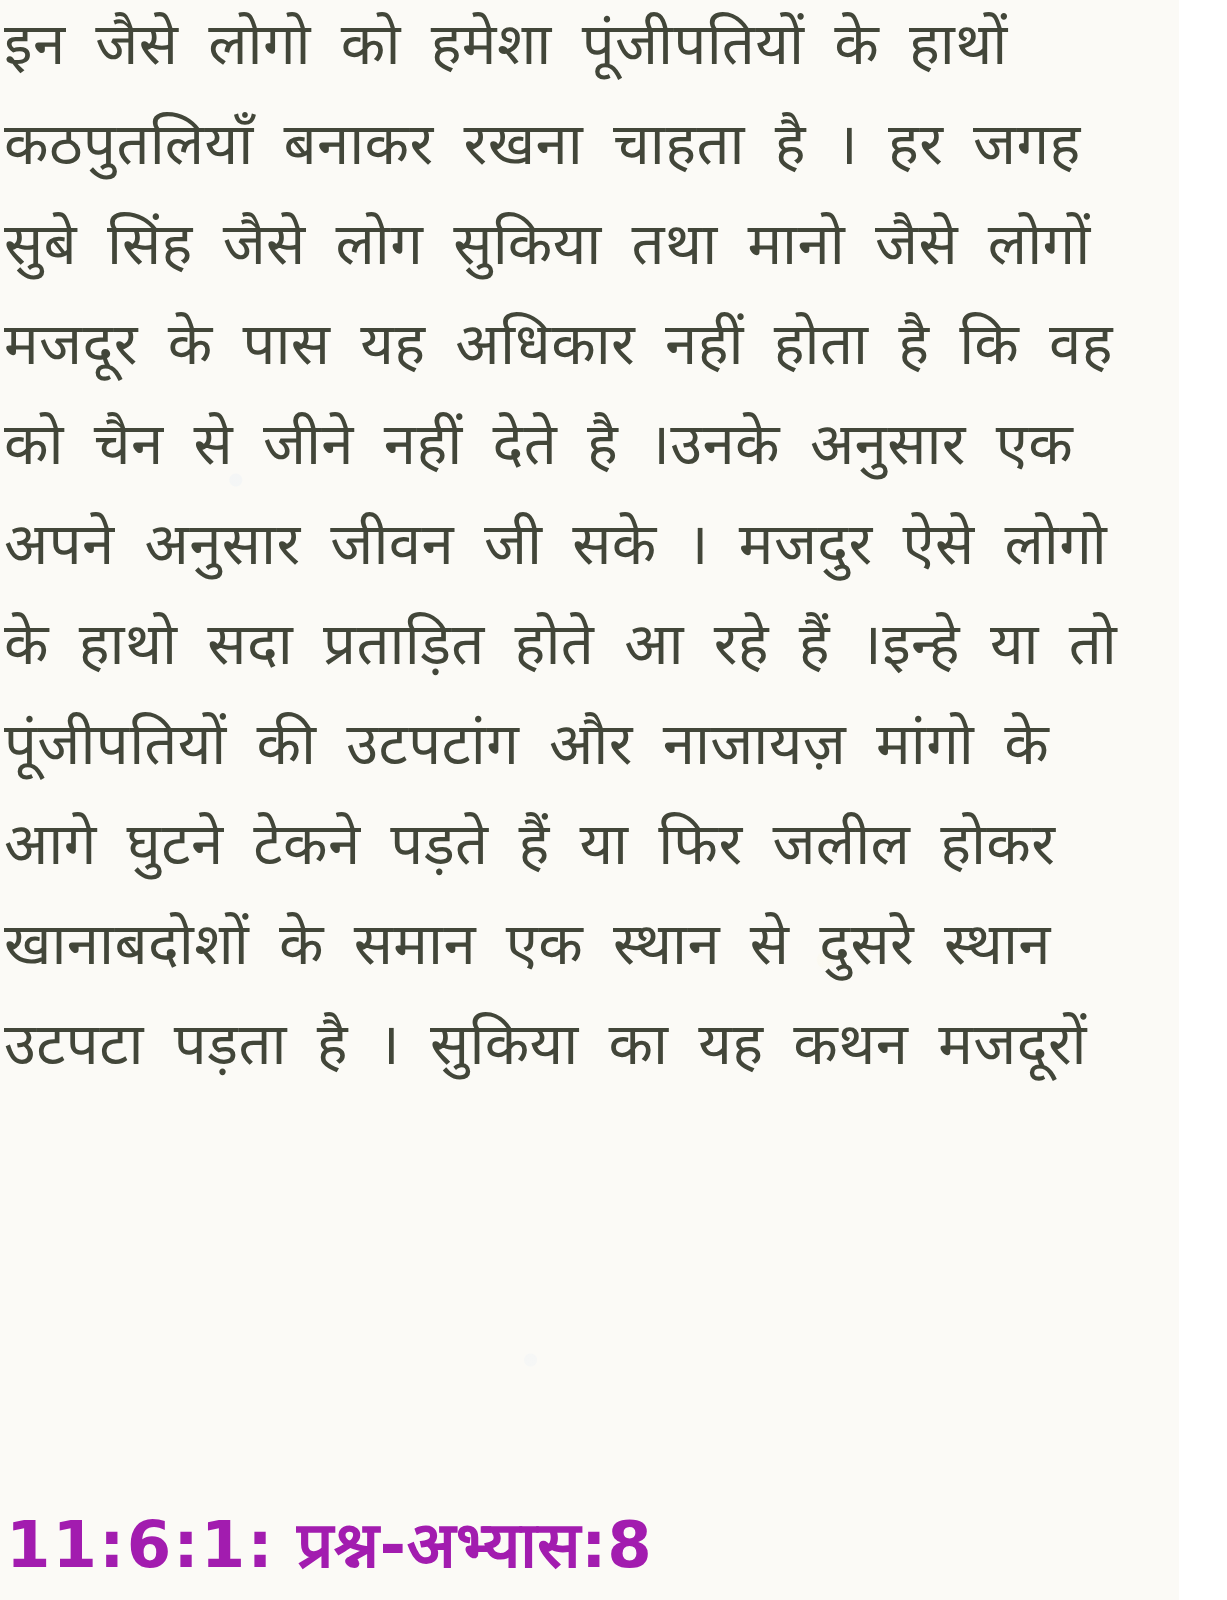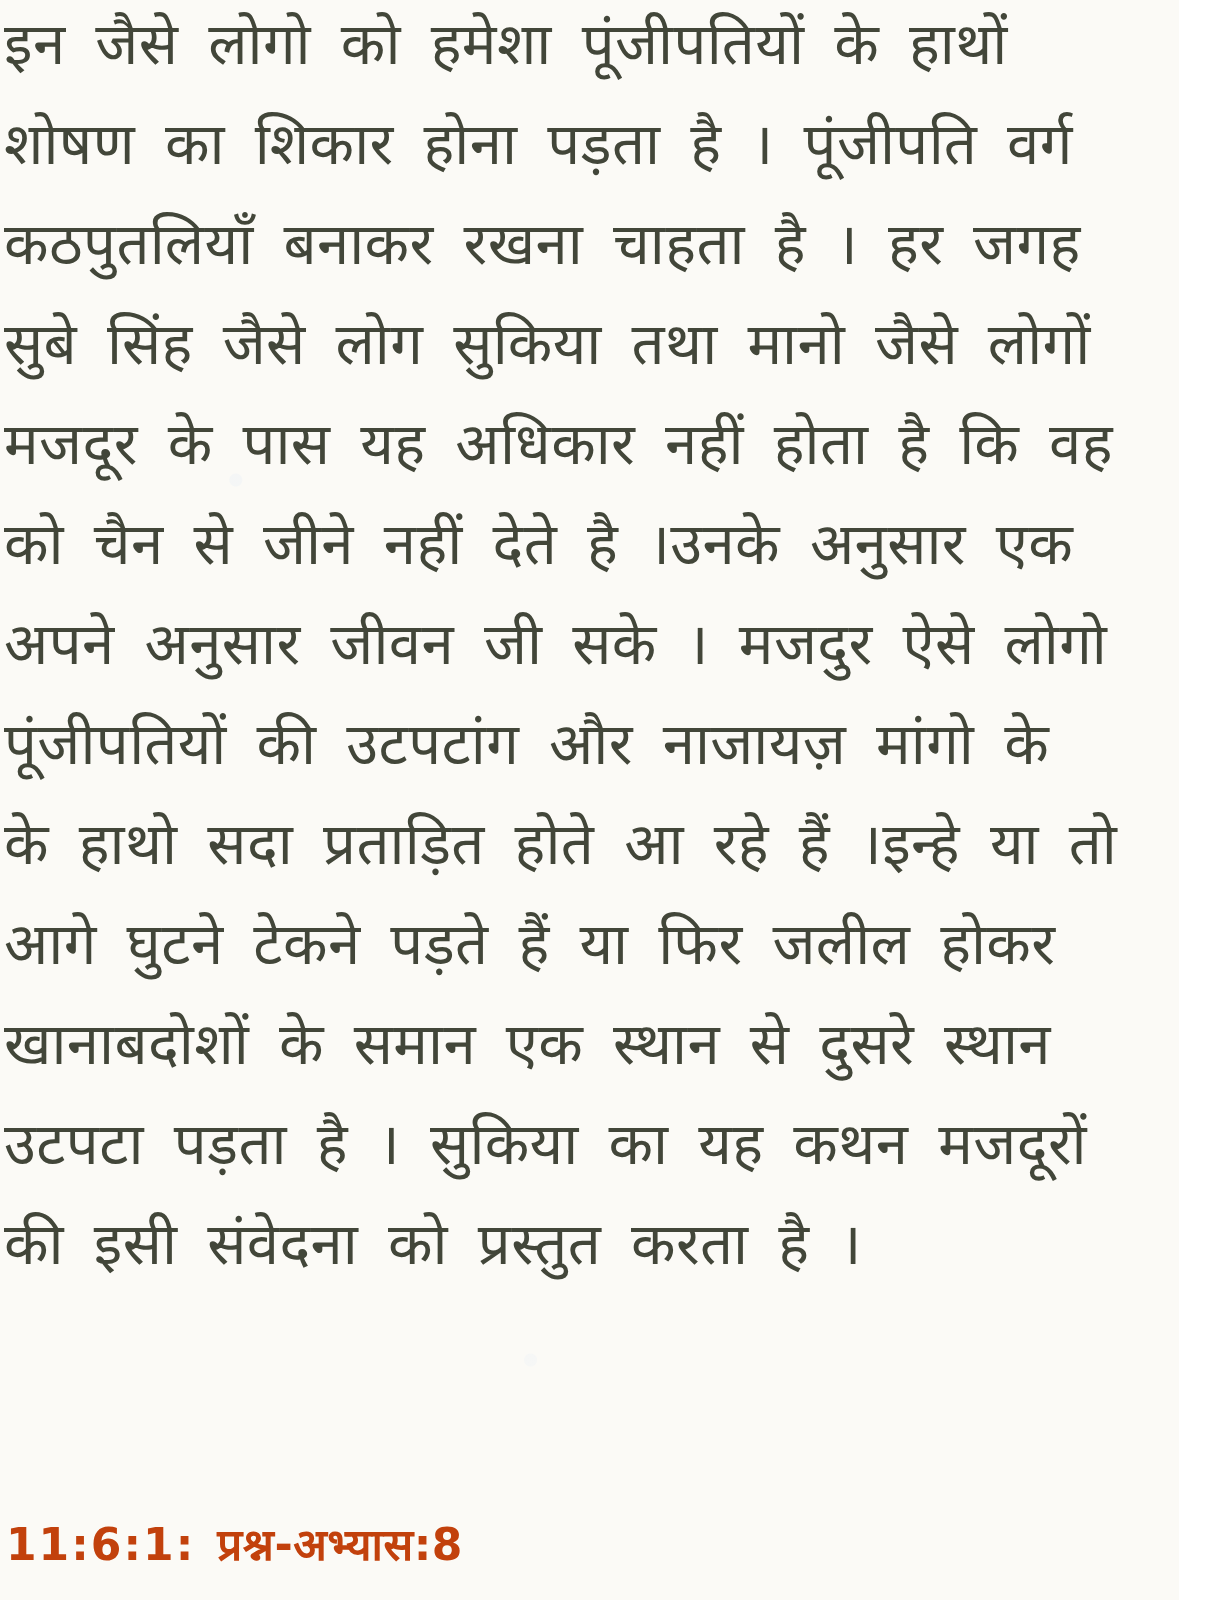--- a/index.html
+++ b/index.html
@@ -37,47 +37,45 @@
     line-height: 100px;
     white-space: nowrap;
     word-spacing: 11px;
     letter-spacing: 0.4px;
   }
   .footer {
     position: absolute;
     left: 6px;
     top: 1495px;
     font-weight: bold;
-    color: #c2410c;
-    font-size: 44px;
+    color: #a21caf;
+    font-size: 64px;
     line-height: 100px;
     white-space: nowrap;
     letter-spacing: 0.5px;
   }
   .footer .footer-index {
     margin-right: 22px;
     letter-spacing: 2px;
   }
 </style>
 </head>
 <body>
 
 <div class="page">
   <div class="text-block">
     <div class="line">इन जैसे लोगो को हमेशा पूंजीपतियों के हाथों</div>
-    <div class="line">शोषण का शिकार होना पड़ता है । पूंजीपति वर्ग</div>
     <div class="line">कठपुतलियाँ बनाकर रखना चाहता है । हर जगह</div>
     <div class="line">सुबे सिंह जैसे लोग सुकिया तथा मानो जैसे लोगों</div>
     <div class="line">मजदूर के पास यह अधिकार नहीं होता है कि वह</div>
     <div class="line">को चैन से जीने नहीं देते है ।उनके अनुसार एक</div>
     <div class="line">अपने अनुसार जीवन जी सके । मजदुर ऐसे लोगो</div>
+    <div class="line">के हाथो सदा प्रताड़ित होते आ रहे हैं ।इन्हे या तो</div>
     <div class="line">पूंजीपतियों की उटपटांग और नाजायज़ मांगो के</div>
-    <div class="line">के हाथो सदा प्रताड़ित होते आ रहे हैं ।इन्हे या तो</div>
     <div class="line">आगे घुटने टेकने पड़ते हैं या फिर जलील होकर</div>
     <div class="line">खानाबदोशों के समान एक स्थान से दुसरे स्थान</div>
     <div class="line">उटपटा पड़ता है । सुकिया का यह कथन मजदूरों</div>
-    <div class="line">की इसी संवेदना को प्रस्तुत करता है ।</div>
   </div>
 
   <div class="footer">
     <span class="footer-index">11:6:1:</span><span class="footer-title">प्रश्न-अभ्यास:8</span>
   </div>
 </div>
 
 </body></html>

